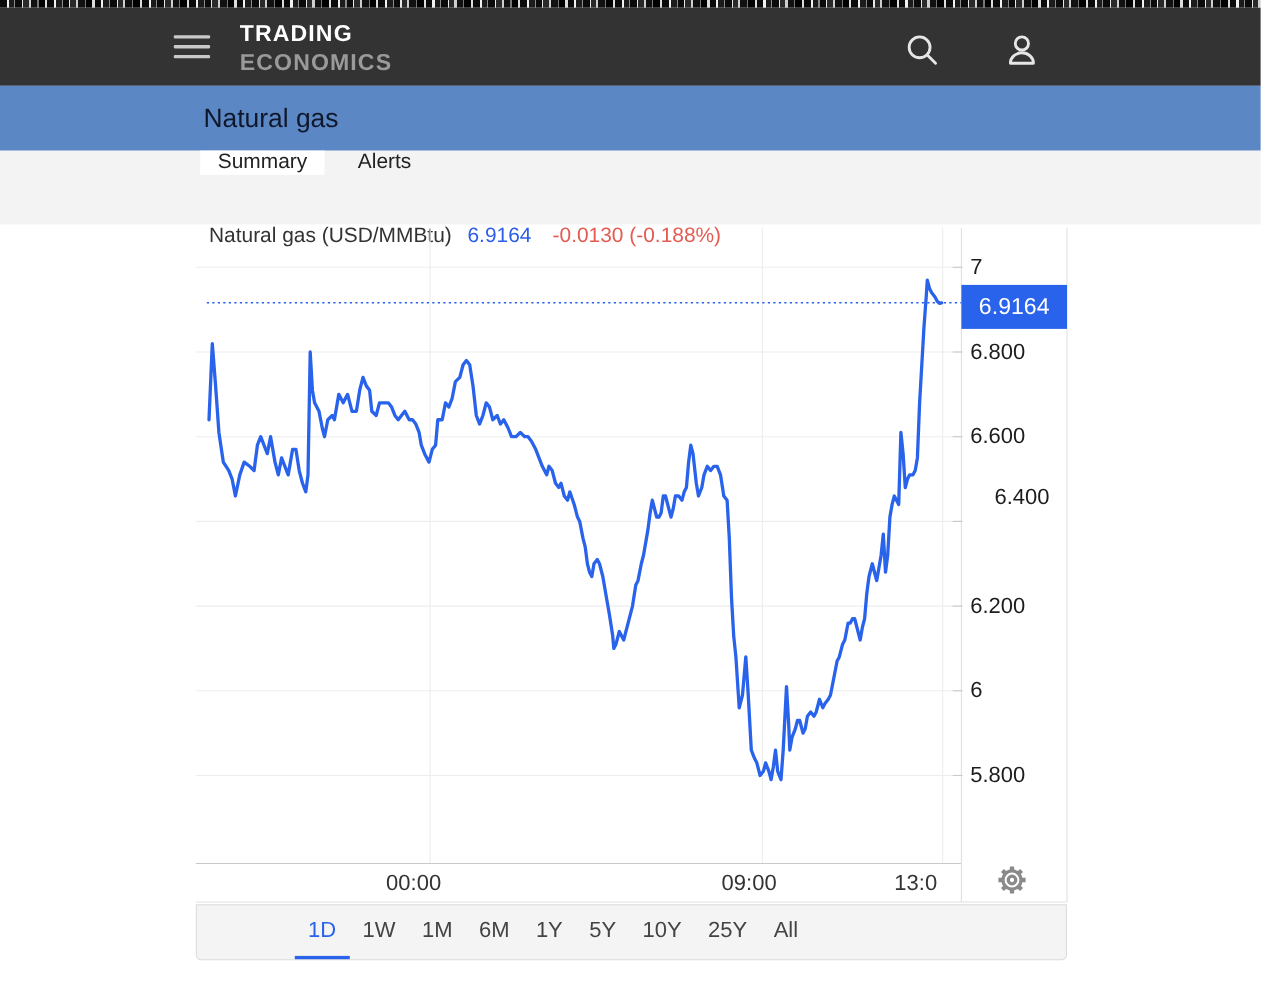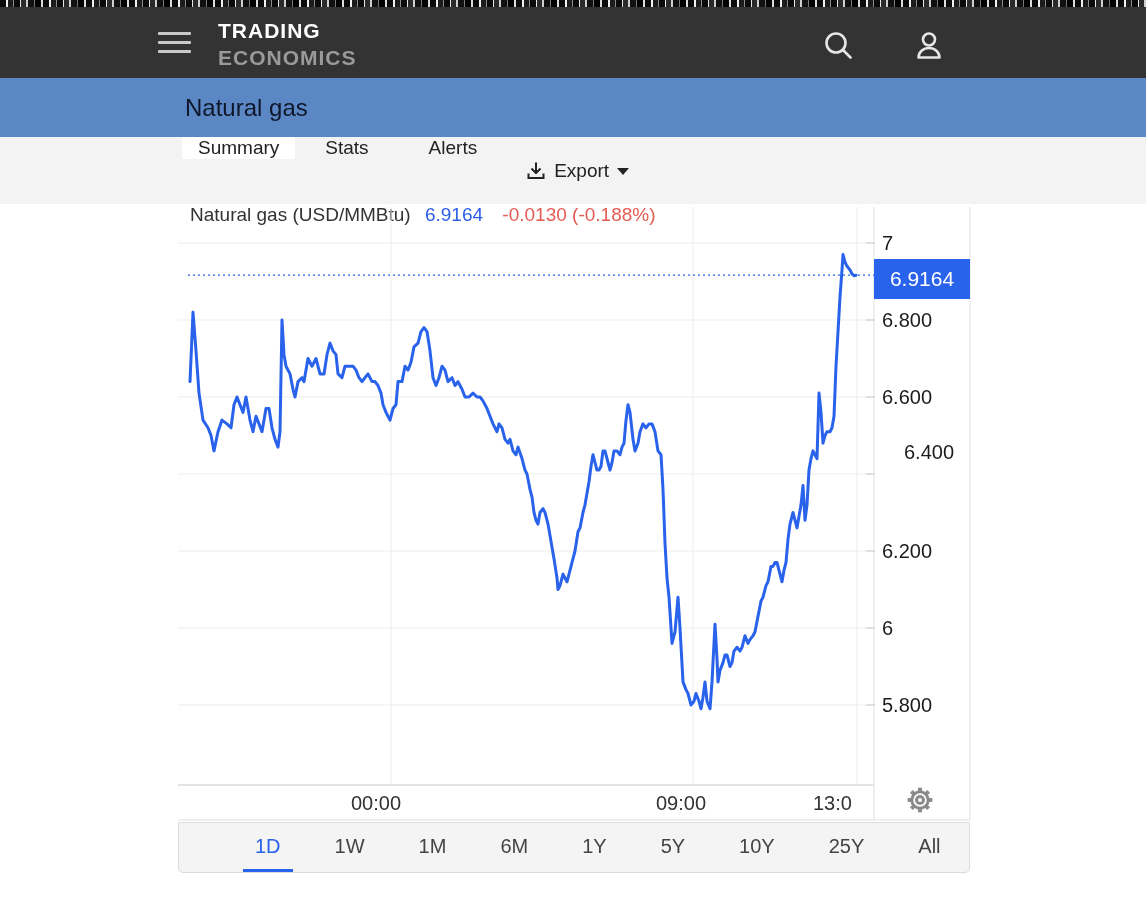--- a/index.html
+++ b/index.html
@@ -74,21 +74,21 @@
   .price-badge{
     position:absolute;left:874px;top:260px;width:96px;height:40px;
     background:#2962eb;color:#fff;font-size:21px;line-height:40px;
     padding-left:0;text-align:center;z-index:3;
   }
   .gear{position:absolute;left:904px;top:784px;width:32px;height:32px;cursor:pointer;}
   
   .rangebar{
     position:absolute;left:178px;top:822px;width:792px;height:51px;
     background:#f4f4f4;border:1px solid #dcdcdc;border-radius:0 0 5px 5px;
-    box-sizing:border-box;display:flex;align-items:stretch;padding-left:64px;gap:30px;
+    box-sizing:border-box;display:flex;align-items:stretch;padding-left:89px;
   }
   .rbtn{
     font-size:20px;color:#444;display:flex;align-items:center;
     padding:0 12px;cursor:pointer;border-bottom:3px solid transparent;
     box-sizing:border-box;
   }
   .rbtn.active{color:#2962eb;border-bottom-color:#2962eb;}
 </style>
 </head>
 <body>
@@ -116,32 +116,22 @@
 </div>
 
 <div class="bluebar">
   <span class="title">Natural gas</span>
 </div>
 
 <div class="tabbar">
   <div class="pad"></div>
   <div id="tabs" style="display:flex;align-items:flex-start;">
       <div class="tab active">Summary</div>
-      <div class="tab">Stats</div>
       <div class="tab">Alerts</div>
     </div>
-  <div class="export">
-    <svg width="22" height="22" viewBox="0 0 22 22">
-      <line x1="11" y1="2.5" x2="11" y2="12.5" stroke="#222" stroke-width="2"></line>
-      <polyline points="6.5,8.5 11,13 15.5,8.5" fill="none" stroke="#222" stroke-width="2"></polyline>
-      <path d="M3.5 13.5 v4.5 h15 v-4.5" fill="none" stroke="#222" stroke-width="2"></path>
-    </svg>
-    <span>Export</span>
-    <span class="caret"></span>
-  </div>
 </div>
 
 <div class="chart-title-row">
   <span>Natural gas (USD/MMBtu)</span>
   <span class="price">6.9164</span>
   <span class="change">-0.0130 (-0.188%)</span>
 </div>
 
 <svg id="plot" viewBox="0 0 1146 901">
     <line x1="178" y1="243" x2="874" y2="243" stroke="#ededed" stroke-width="1"></line>

